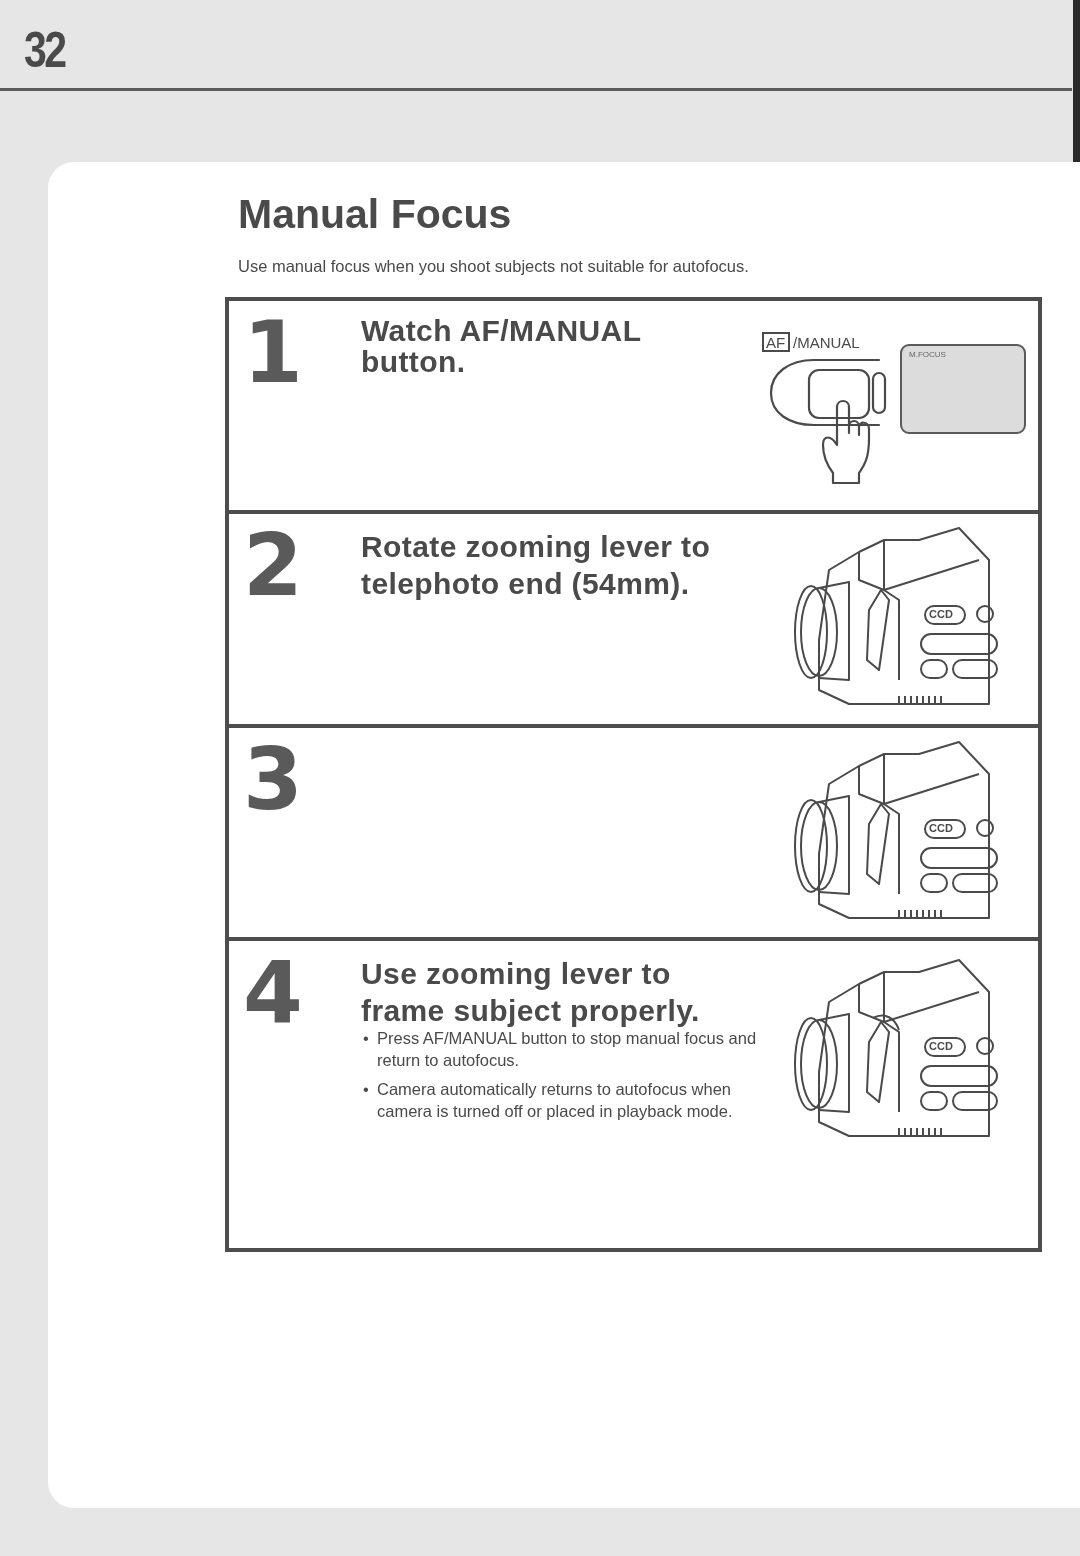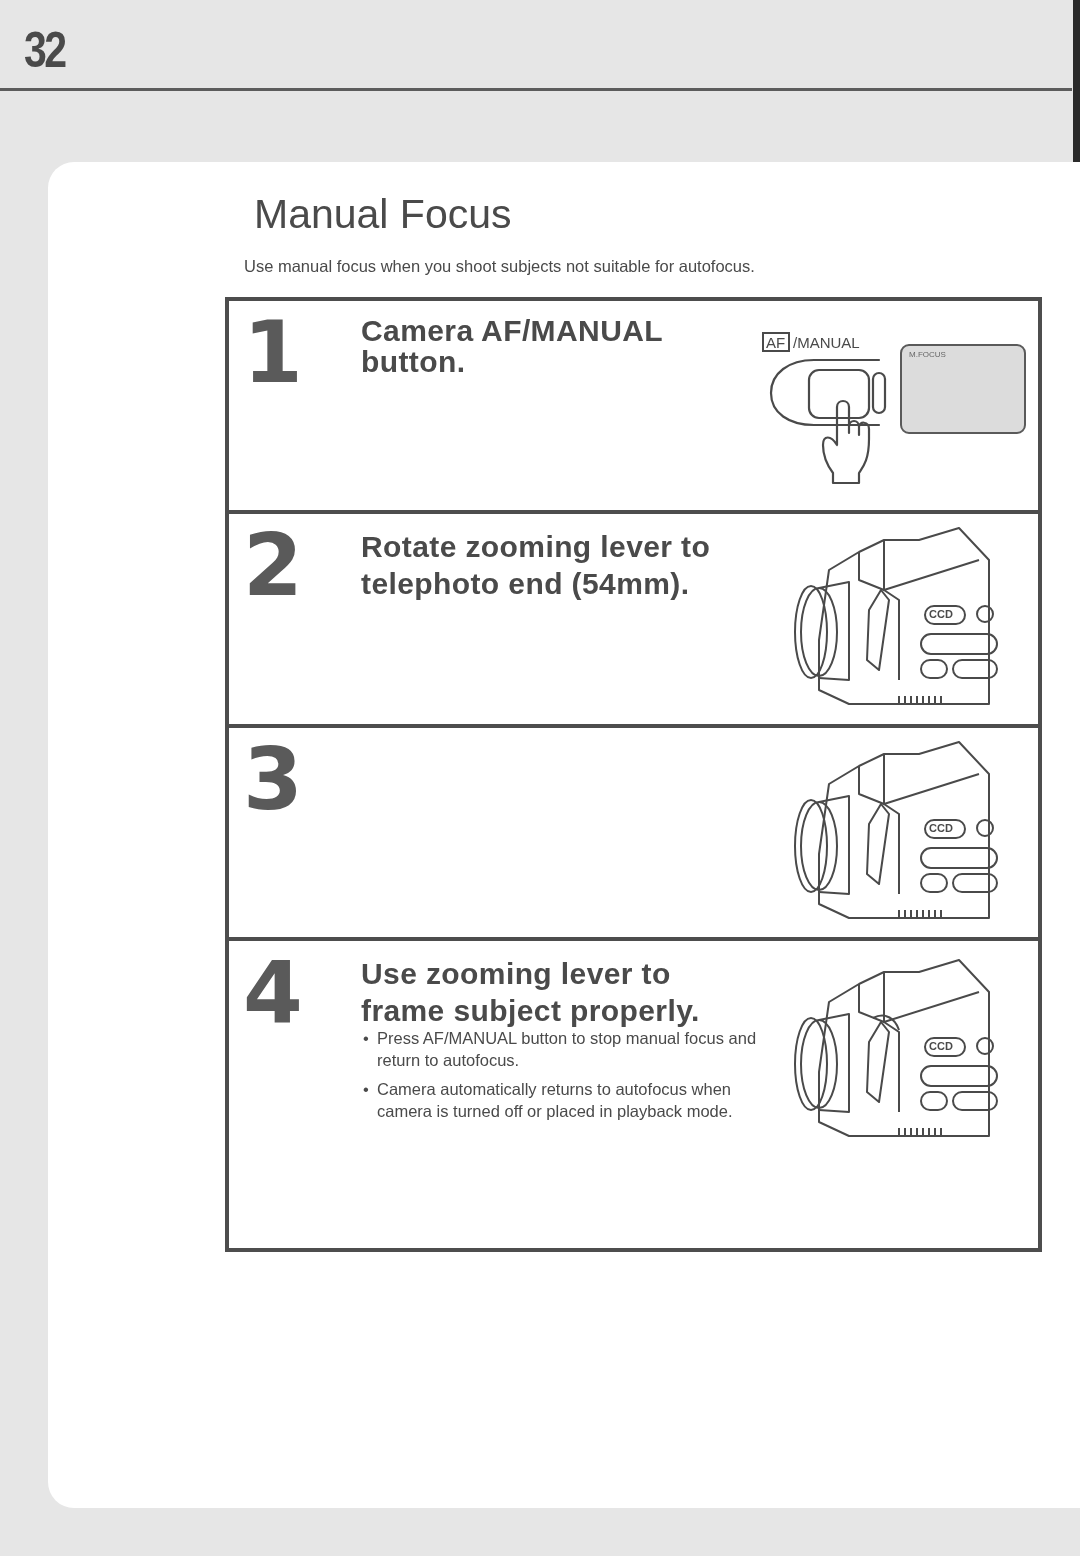--- a/index.html
+++ b/index.html
@@ -19,25 +19,25 @@
     position:absolute; left:0; top:88px; width:1072px; height:3px; background:#5c5c5c;
   }
   .right-edge {
     position:absolute; right:0; top:0; width:7px; height:170px; background:#2a2a2a;
   }
   .panel {
     position:absolute; left:48px; top:162px; width:1032px; height:1346px;
     background:#ffffff; border-radius:26px 0 0 26px;
   }
   .title {
-    position:absolute; left:254px; top:190px; margin:0;
-    font-size:41px; font-weight:normal; color:#4a4a4a; line-height:48px;
+    position:absolute; left:238px; top:190px; margin:0;
+    font-size:41px; font-weight:bold; color:#4a4a4a; line-height:48px;
   }
   .subtitle {
-    position:absolute; left:244px; top:256px; margin:0;
+    position:absolute; left:238px; top:256px; margin:0;
     font-size:16.5px; color:#4a4a4a; line-height:20px;
   }
   .steps {
     position:absolute; left:225px; top:297px; width:817px; height:955px;
     border:4px solid #4d4d4d; box-sizing:border-box;
     display:flex; flex-direction:column;
   }
   .step {
     position:relative; flex:0 0 auto; box-sizing:border-box;
     border-bottom:4px solid #4d4d4d;
@@ -83,21 +83,21 @@
 
 <div class="panel"></div>
 
 <h1 class="title">Manual Focus</h1>
 <p class="subtitle">Use manual focus when you shoot subjects not suitable for autofocus.</p>
 
 <div class="steps">
 
   <div class="step step-1">
     <div class="step-num">1</div>
-    <h2 class="step-title">Camera AF/MANUAL
+    <h2 class="step-title">Watch AF/MANUAL
 button.</h2>
     <svg class="illus af-illus" viewBox="0 0 270 170" xmlns="http://www.w3.org/2000/svg">
       <g fill="none" stroke="#4a4a4a" stroke-width="2">
         <rect x="4" y="18" width="26" height="18"></rect>
       </g>
       <text x="7" y="33" font-family="Liberation Sans, sans-serif" font-size="15" fill="#4a4a4a">AF</text>
       <text x="34" y="33" font-family="Liberation Sans, sans-serif" font-size="15" fill="#4a4a4a">/MANUAL</text>
       <g fill="none" stroke="#4a4a4a" stroke-width="2.2" stroke-linecap="round" stroke-linejoin="round">
         <path d="M120 45 H55 C30 45 12 58 12 78 C12 98 30 110 55 110 H120"></path>
         <rect x="50" y="55" width="60" height="48" rx="10"></rect>

